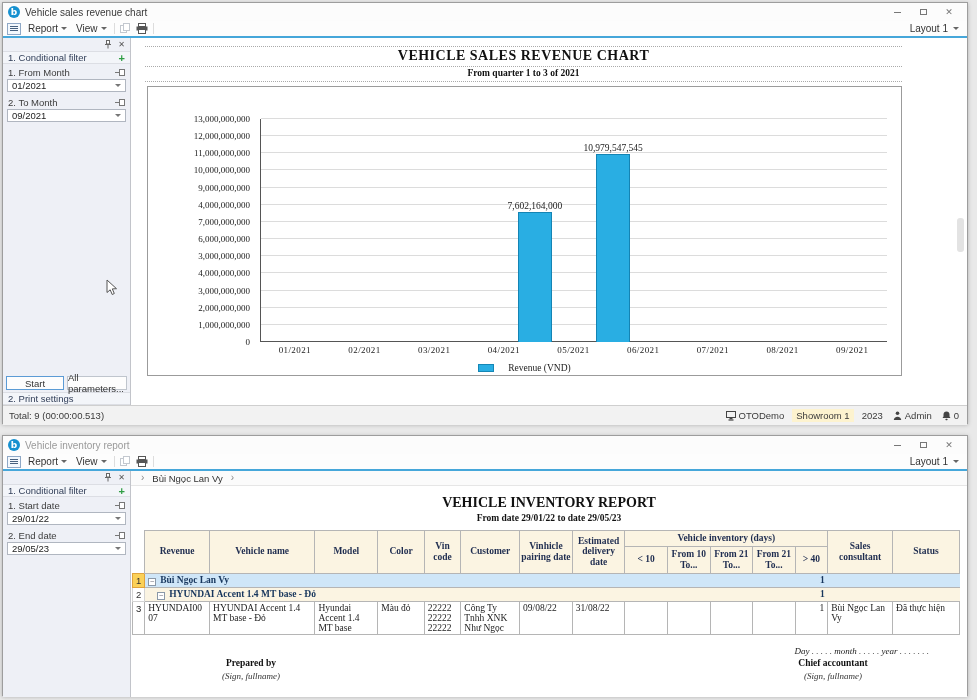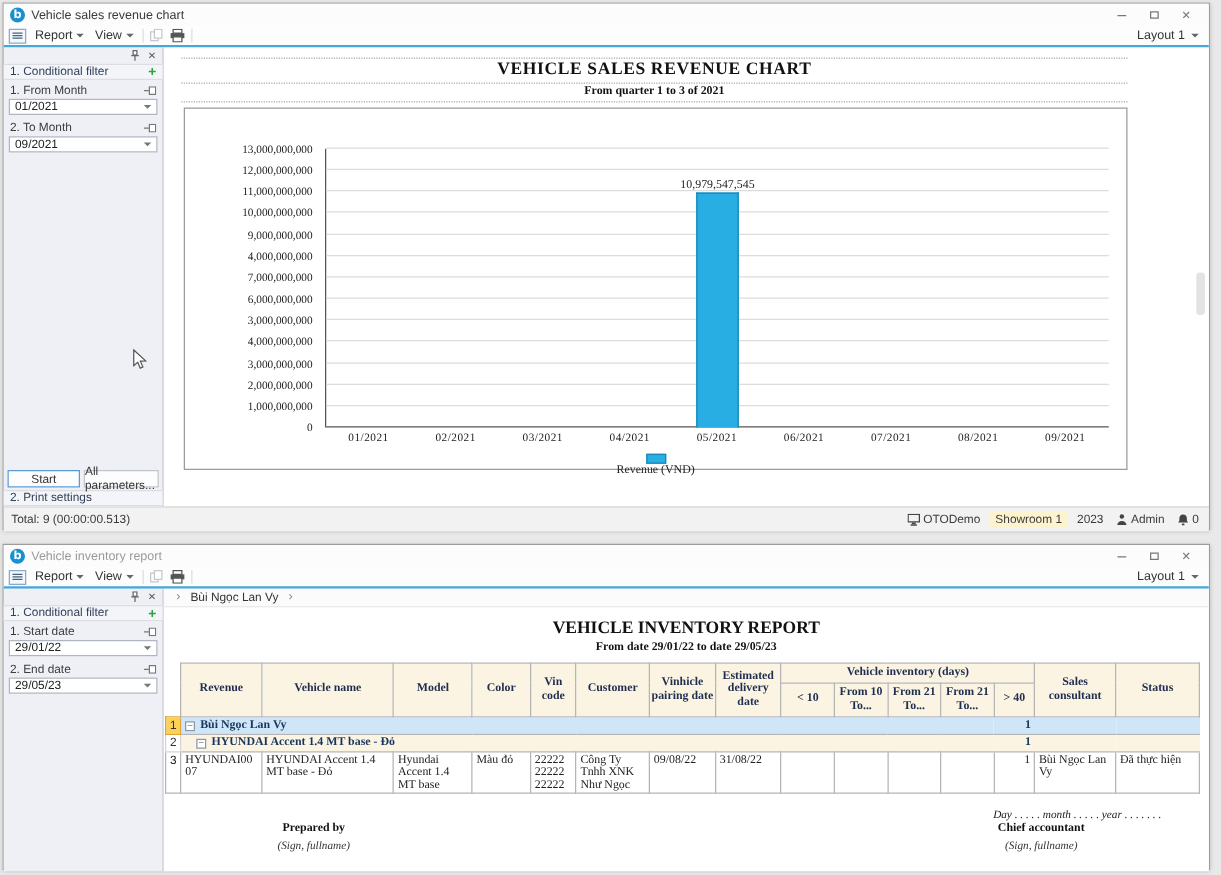--- a/index.html
+++ b/index.html
@@ -51,21 +51,21 @@
 .gline{position:absolute;left:0;right:0;height:1px;background:#dcdcdc;}
 .gline.zero{background:#555;}
 .barswrap{display:flex;align-items:flex-end;}
 .slot{flex:1;height:100%;display:flex;align-items:flex-end;justify-content:center;}
 .bar{position:relative;width:34px;border:1px solid #1484b4;border-bottom:none;}
 .barlab{position:absolute;bottom:100%;margin-bottom:2px;left:50%;transform:translateX(-50%);white-space:nowrap;font-family:"Liberation Serif",serif;font-size:9.5px;color:#222;}
 .ylabels{position:absolute;left:0;top:32px;width:106px;height:223px;}
 .ylab{position:absolute;right:4px;transform:translateY(50%);font-family:"Liberation Serif",serif;font-size:9px;color:#222;white-space:nowrap;}
 .xlabels{position:absolute;left:112px;top:258px;width:627px;display:flex;}
 .xlab{flex:1;text-align:center;font-family:"Liberation Serif",serif;font-size:9px;letter-spacing:.4px;color:#222;}
-.legend{position:absolute;left:0;right:0;top:276px;display:flex;align-items:center;justify-content:center;gap:0;font-family:"Liberation Serif",serif;font-size:9.5px;color:#222;flex-direction:column;}
+.legend{position:absolute;left:0;right:0;top:276px;display:flex;align-items:center;justify-content:center;gap:14px;font-family:"Liberation Serif",serif;font-size:9.5px;color:#222;}
 .lswatch{width:16px;height:8px;border:1px solid #1587b6;}
 .vscroll{position:absolute;right:3px;top:180px;width:7px;height:34px;background:#e3e3e3;border-radius:3px;}
 .cursor{position:absolute;left:103px;top:276px;z-index:5;}
 
 .breadcrumb{height:15px;display:flex;align-items:center;gap:8px;padding:0 10px;background:#fbfbfb;border-bottom:1px solid #e6e6e6;font-size:9.5px;color:#333;}
 .bc-chev{color:#888;font-size:10px;line-height:10px;}
 .page{position:absolute;left:0;right:0;top:15px;bottom:0;background:#fff;}
 .rpt-title{position:absolute;top:9px;left:0;right:0;text-align:center;font-family:"Liberation Serif",serif;font-size:14px;font-weight:bold;color:#111;}
 .rpt-sub{position:absolute;top:27px;left:0;right:0;text-align:center;font-family:"Liberation Serif",serif;font-size:9.5px;font-weight:bold;color:#111;}
 table.rpt{position:absolute;left:1px;top:44px;border-collapse:collapse;table-layout:fixed;width:828px;font-family:"Liberation Serif",serif;}
@@ -224,20 +224,25 @@
               <div class="gline" style="bottom: 30.7692%;"></div>
               <div class="gline" style="bottom: 23.0769%;"></div>
               <div class="gline" style="bottom: 15.3846%;"></div>
               <div class="gline" style="bottom: 7.69231%;"></div>
               <div class="gline zero" style="bottom: 0%;"></div>
             </div>
           <div class="barswrap">
               <div class="slot"></div>
               <div class="slot"></div>
               <div class="slot"></div>
+              <div class="slot">
+                <div class="bar" style="height: 58.4782%; background: rgb(41, 174, 227);">
+                  <div class="barlab">7,602,164,000</div>
+                </div>
+              </div>
               <div class="slot">
                 <div class="bar" style="height: 84.4581%; background: rgb(41, 174, 227);">
                   <div class="barlab">10,979,547,545</div>
                 </div>
               </div>
               <div class="slot"></div>
               <div class="slot"></div>
               <div class="slot"></div>
             </div>
         </div>

